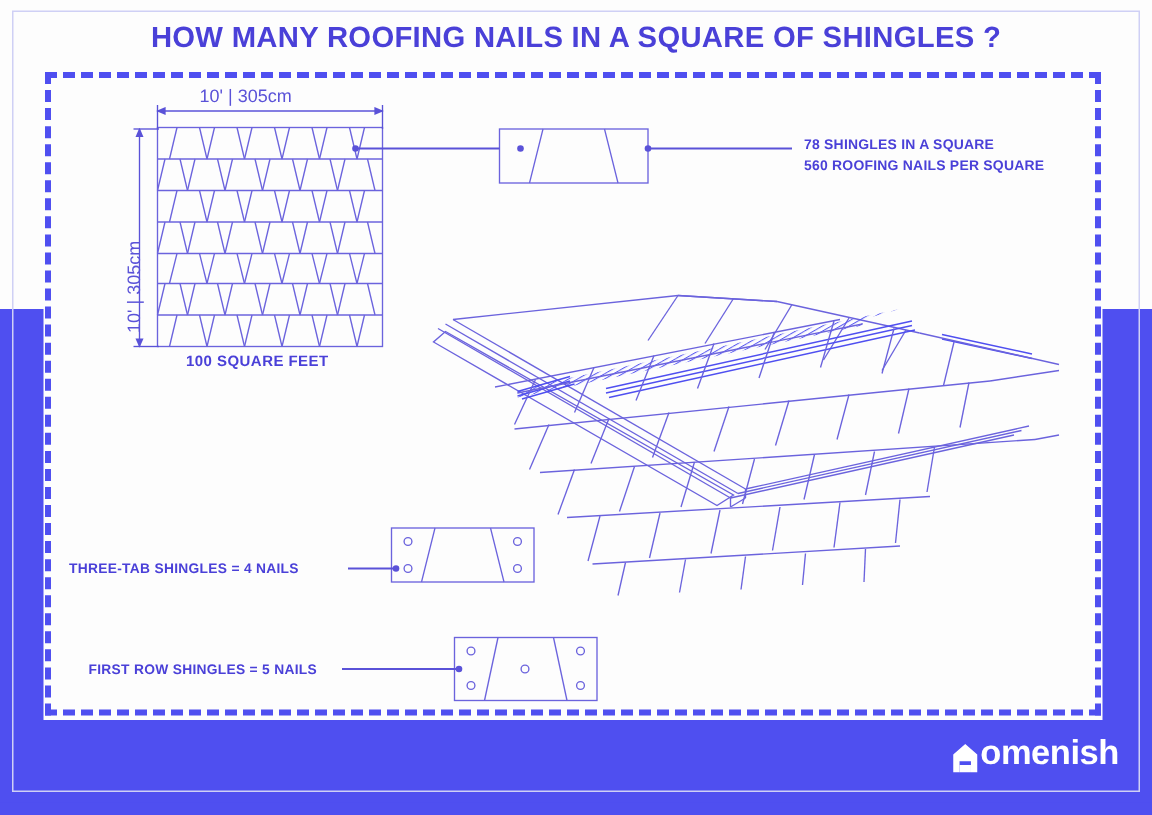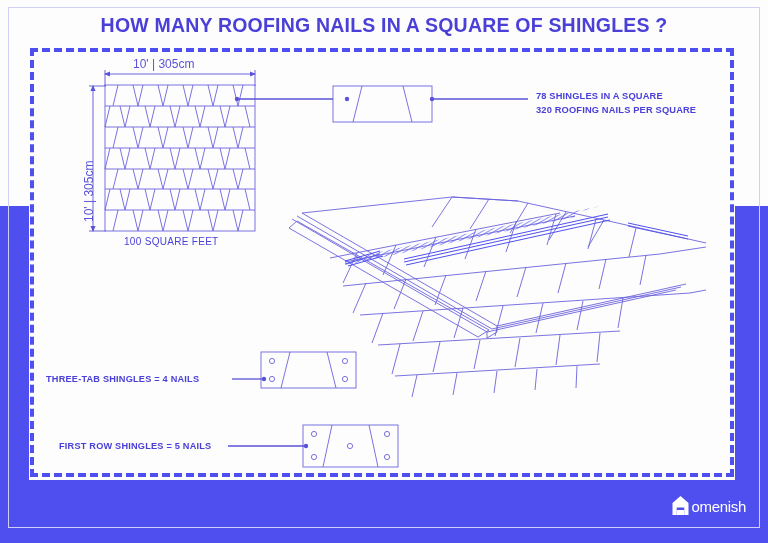--- a/index.html
+++ b/index.html
@@ -48,34 +48,34 @@
     font-size:9.2px;letter-spacing:.2px;white-space:nowrap;text-align:right;
   }
   .dim-label{
     position:absolute;color:#5a52d8;font-weight:normal;
     font-size:12px;white-space:nowrap;
   }
   .dim-v{
     transform:rotate(-90deg);transform-origin:left top;
   }
   .caption{
-    position:absolute;color:#4a40d8;font-weight:normal;font-size:10px;
+    position:absolute;color:#4a40d8;font-weight:bold;font-size:10px;
     letter-spacing:.3px;white-space:nowrap;
   }
   .callout{
     position:absolute;color:#4a40d8;font-weight:bold;font-size:9.3px;
     line-height:14px;letter-spacing:.15px;white-space:nowrap;
   }
   .callout div{text-align:left;}
 
   
   .logo{
     position:absolute;right:22px;bottom:20px;
     display:flex;align-items:flex-end;gap:0px;
-    color:#ffffff;font-weight:normal;font-size:15px;letter-spacing:-.3px;text-align:right;
+    color:#ffffff;font-weight:bold;font-size:23px;letter-spacing:-.3px;text-align:right;
   }
   .logo .house{
     width:19px;height:21px;position:relative;margin-right:1px;
   }
   .logo .house svg{display:block;}
 </style>
 </head>
 <body>
 
 <div id="infographic">
@@ -386,21 +386,21 @@
   </svg>
 
   <div class="dim-label" style="left:133px;top:57px;">10'  |  305cm</div>
 
   <div class="dim-label dim-v" style="left:82px;top:222px;">10'  |  305cm</div>
 
   <div class="caption" style="left:124px;top:236px;">100 SQUARE FEET</div>
 
   <div class="callout" style="left:536px;top:89px;">
     <div>78  SHINGLES IN A SQUARE</div>
-    <div>320 ROOFING NAILS  PER SQUARE</div>
+    <div>560 ROOFING NAILS  PER SQUARE</div>
   </div>
 
   <div class="lbl" style="left:46px;top:374px;">THREE-TAB SHINGLES = 4 NAILS</div>
 
   <div class="lbl" style="left:59px;top:441px;">FIRST ROW SHINGLES = 5 NAILS</div>
 
   <div class="logo">
     <span class="house">
       <svg viewBox="0 0 19 21" width="19" height="21">
         <path d="M1.5,21 L1.5,9 L9.5,2 L17.5,9 L17.5,21 L13.3,21 L13.3,13.5 L5.7,13.5 L5.7,21 Z" fill="#ffffff"></path>

